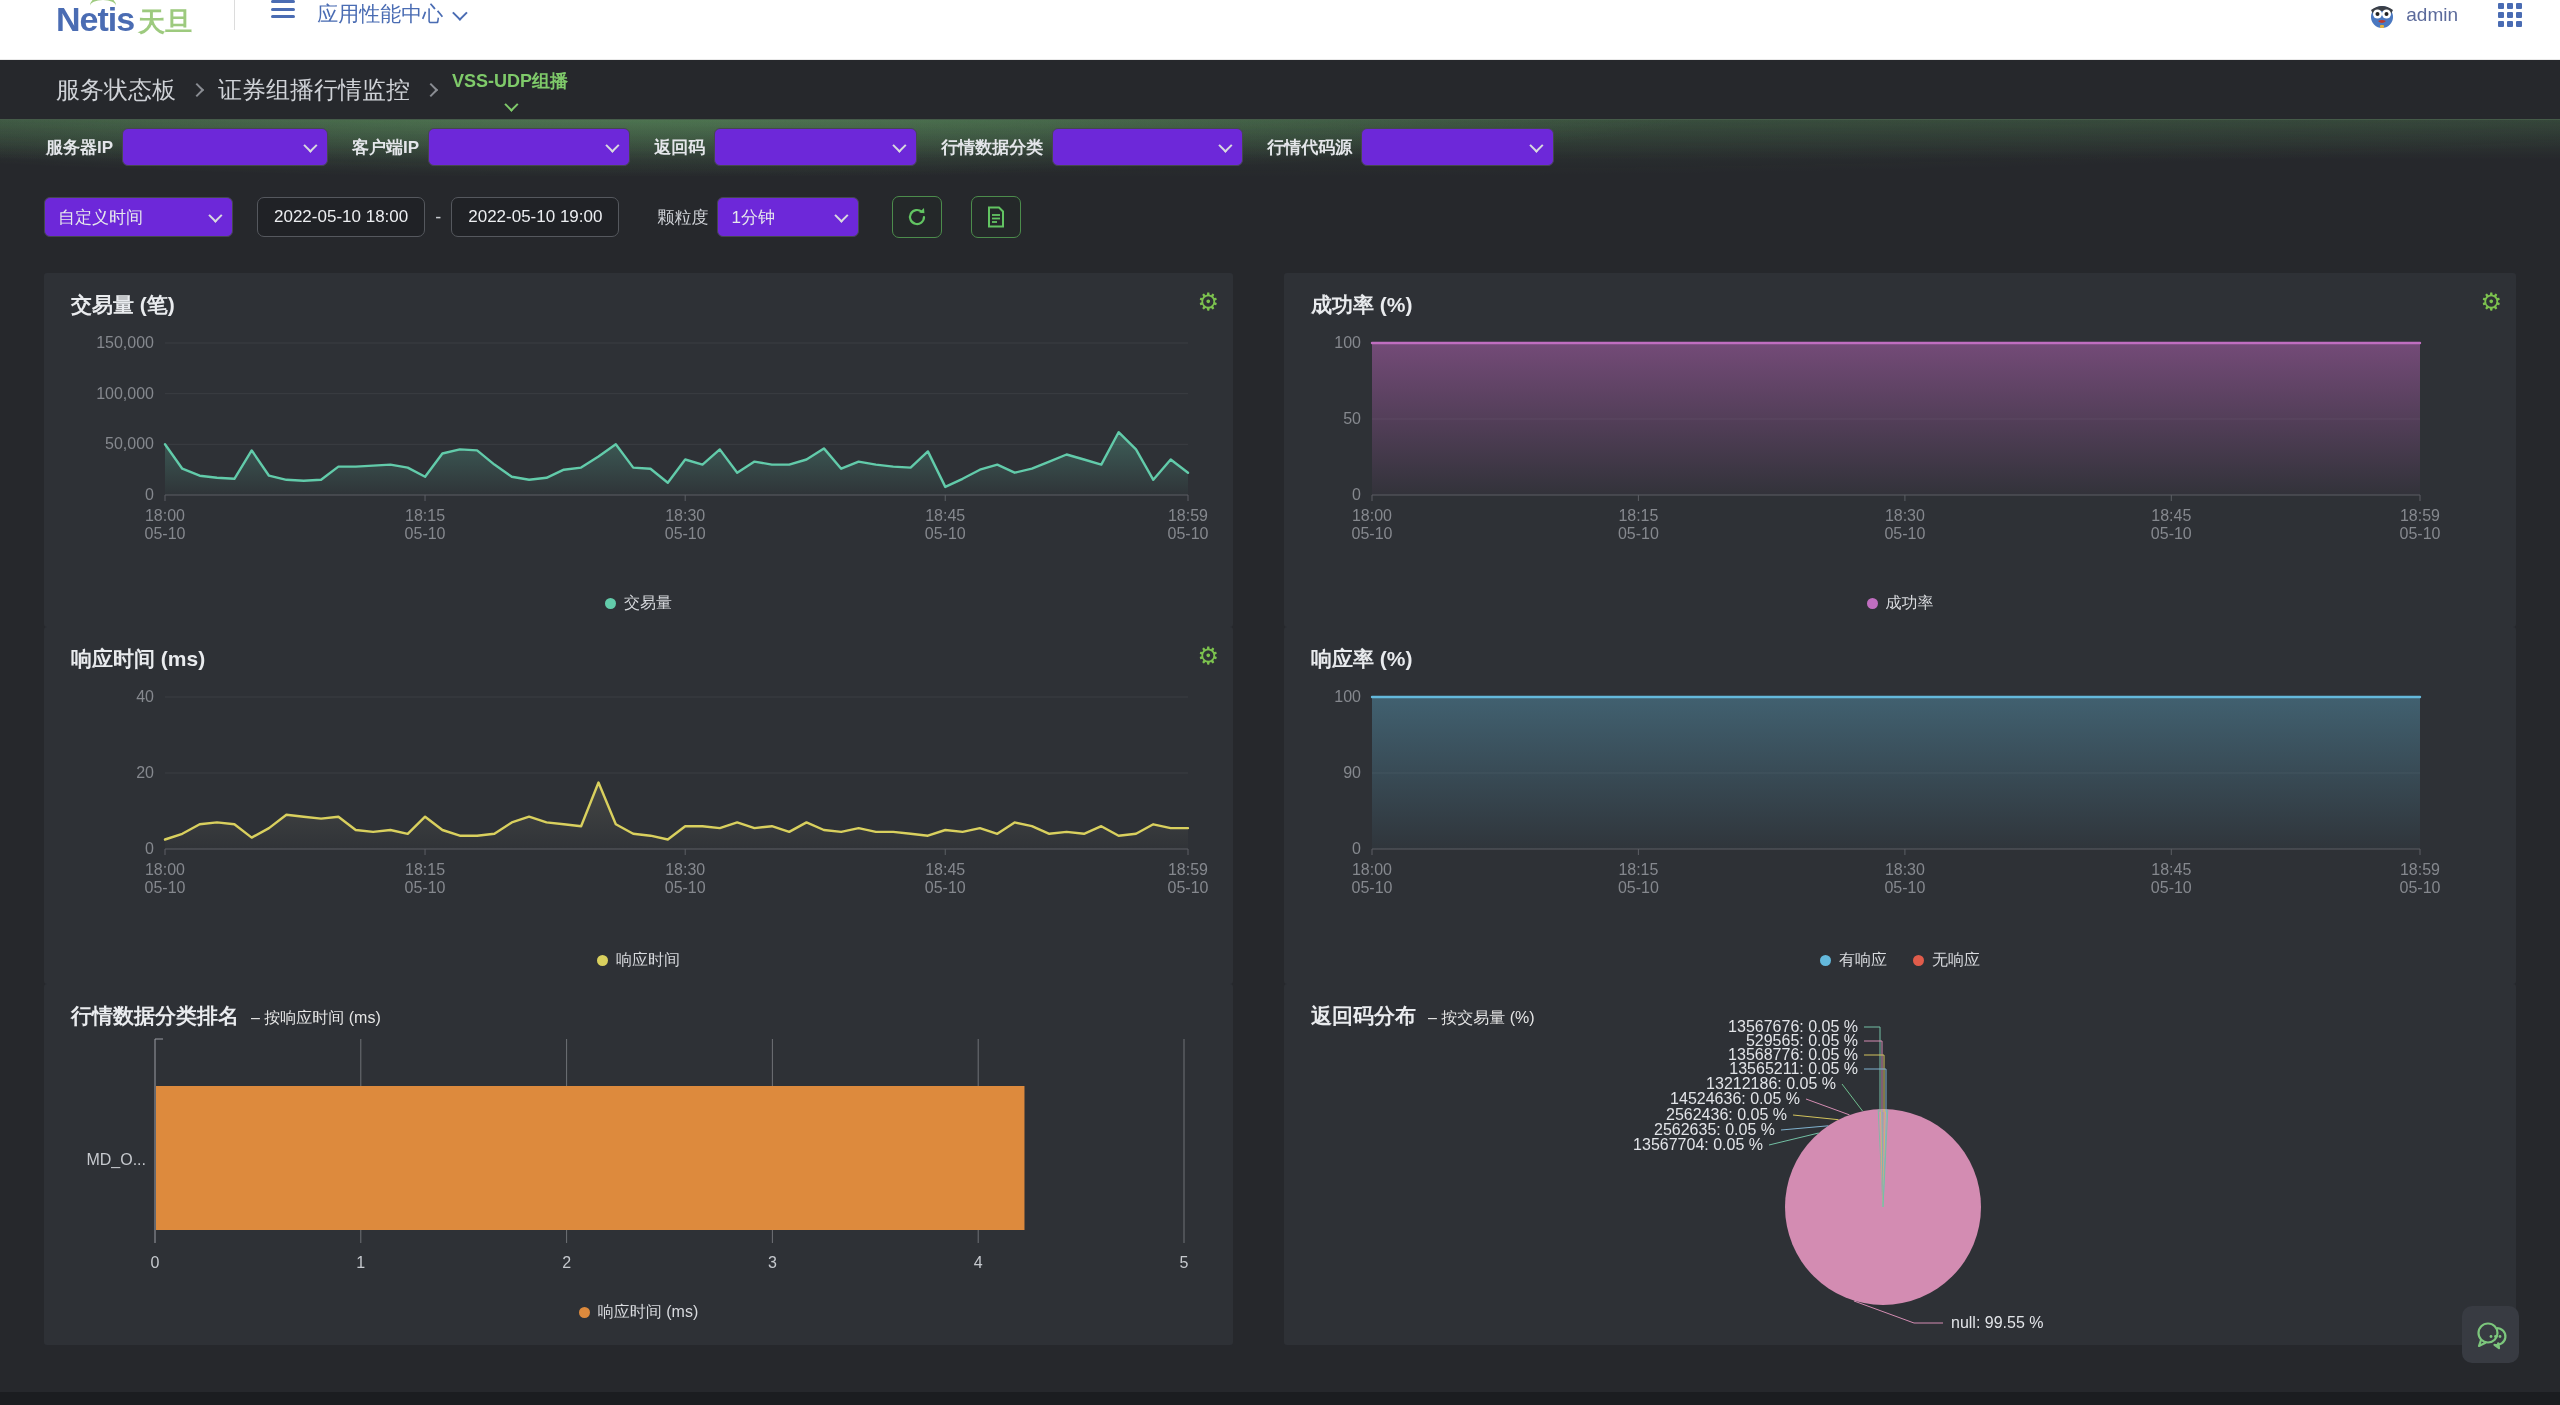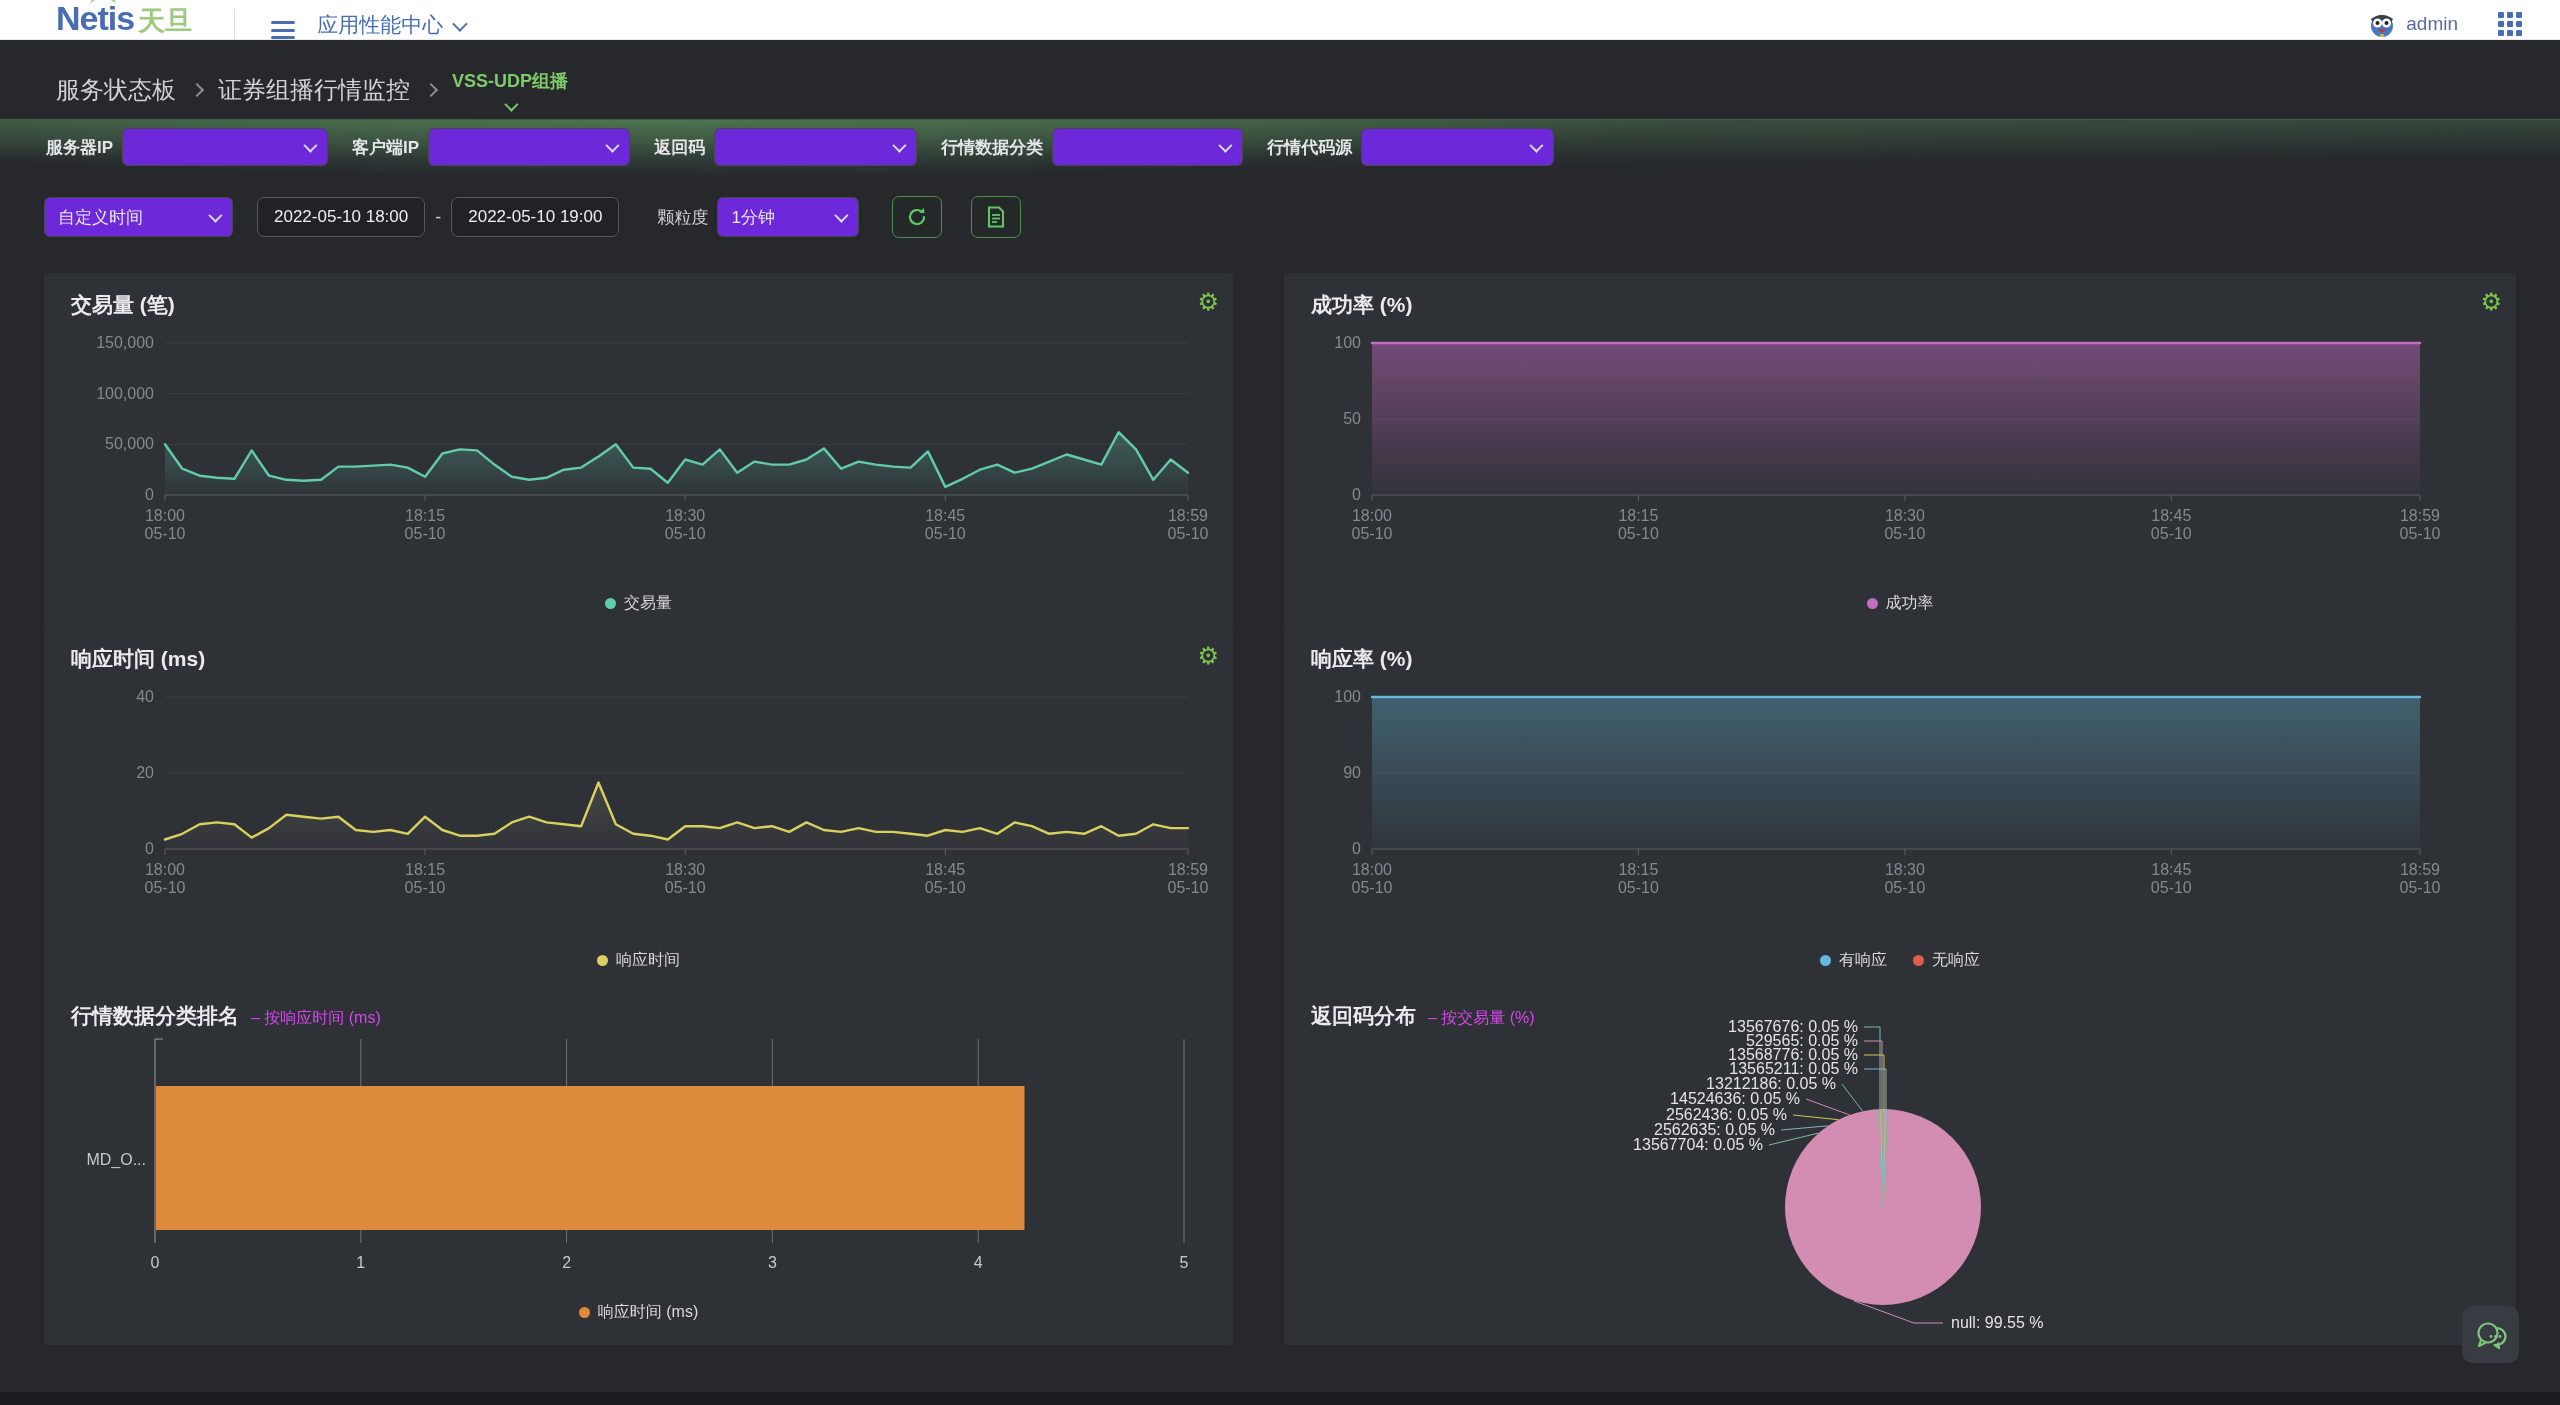--- a/index.html
+++ b/index.html
@@ -3,22 +3,22 @@
 <meta charset="utf-8">
 <style>
   html,body{margin:0;padding:0;}
   body{
     width:2560px;height:1405px;position:relative;overflow:hidden;
     background:#26282c;
     font-family:"Liberation Sans","DejaVu Sans",sans-serif;
     -webkit-font-smoothing:antialiased;
   }
   
-  .topbar{position:absolute;top:0;left:0;width:100%;height:40px;background:#ffffff;
-    display:flex;align-items:flex-end;border-bottom:1px solid #e9e9e9;box-sizing:border-box;z-index:20;}
+  .topbar{position:absolute;top:0;left:0;width:100%;height:60px;background:#ffffff;
+    display:flex;align-items:flex-start;border-bottom:1px solid #e9e9e9;box-sizing:border-box;z-index:20;}
   .logo{display:flex;align-items:baseline;margin-left:56px;cursor:pointer;position:relative;}
   .logo-netis{font-size:34px;font-weight:700;color:#4a6cb3;letter-spacing:-1px;}
   .logo-hat{position:absolute;left:34px;top:-4px;width:26px;height:10px;border-top:4px solid #9dca7e;border-radius:50%/70% 70% 0 0;}
   .logo-cn{font-size:27px;font-weight:700;color:#9dca7e;margin-left:4px;}
   .topbar-divider{width:1px;height:30px;background:#dcdcdc;margin:0 36px 0 42px;}
   .hamburger{width:24px;height:18px;display:flex;flex-direction:column;justify-content:space-between;cursor:pointer;}
   .hamburger span{display:block;height:3px;border-radius:2px;background:#4a6cb3;}
   .app-title{display:flex;align-items:center;gap:10px;margin-left:22px;cursor:pointer;}
   .app-title .txt{font-size:21px;color:#4a6cb3;}
   .chev{display:inline-block;width:9px;height:9px;border-right:2px solid #4a6cb3;border-bottom:2px solid #4a6cb3;transform:rotate(45deg) translateY(-2px);}
@@ -57,21 +57,21 @@
   
   .grid{position:absolute;top:273px;left:44px;display:grid;grid-template-columns:1189px 1232px;column-gap:51px;
     grid-template-rows:354px 357px 361px;row-gap:24px;z-index:4;}
   .grid{row-gap:0;}
   .panel{background:#2e3136;border-radius:3px;position:relative;overflow:hidden;}
   .r1{height:354px;margin-bottom:24px;}
   .r2{height:357px;margin-bottom:23px;}
   .r3{height:361px;}
   .phead{display:flex;align-items:baseline;padding:18px 14px 0 27px;}
   .ptitle{font-size:21px;font-weight:700;color:#e9ebee;}
-  .psub{font-size:16px;color:#d946ef;margin-left:12px;}
+  .psub{font-size:16px;color:#e5e5e5;margin-left:12px;}
   .gear{margin-left:auto;font-size:24px;line-height:24px;color:#7cc24e;cursor:pointer;transform:translateY(-2px);}
   .chart{position:absolute;inset:0;}
   .legend{position:absolute;bottom:13px;left:0;width:100%;display:flex;justify-content:center;gap:26px;z-index:3;}
   .litem{display:flex;align-items:center;gap:8px;cursor:pointer;}
   .ldot{width:11px;height:11px;border-radius:50%;}
   .llabel{font-size:16px;color:#d8dade;}
   
   .chatbtn{position:absolute;left:2462px;top:1306px;width:57px;height:57px;background:#383b42;border-radius:10px;
     display:flex;align-items:center;justify-content:center;cursor:pointer;z-index:15;}
   .bottomstrip{position:absolute;left:0;top:1392px;width:100%;height:13px;background:#1b1d20;}

